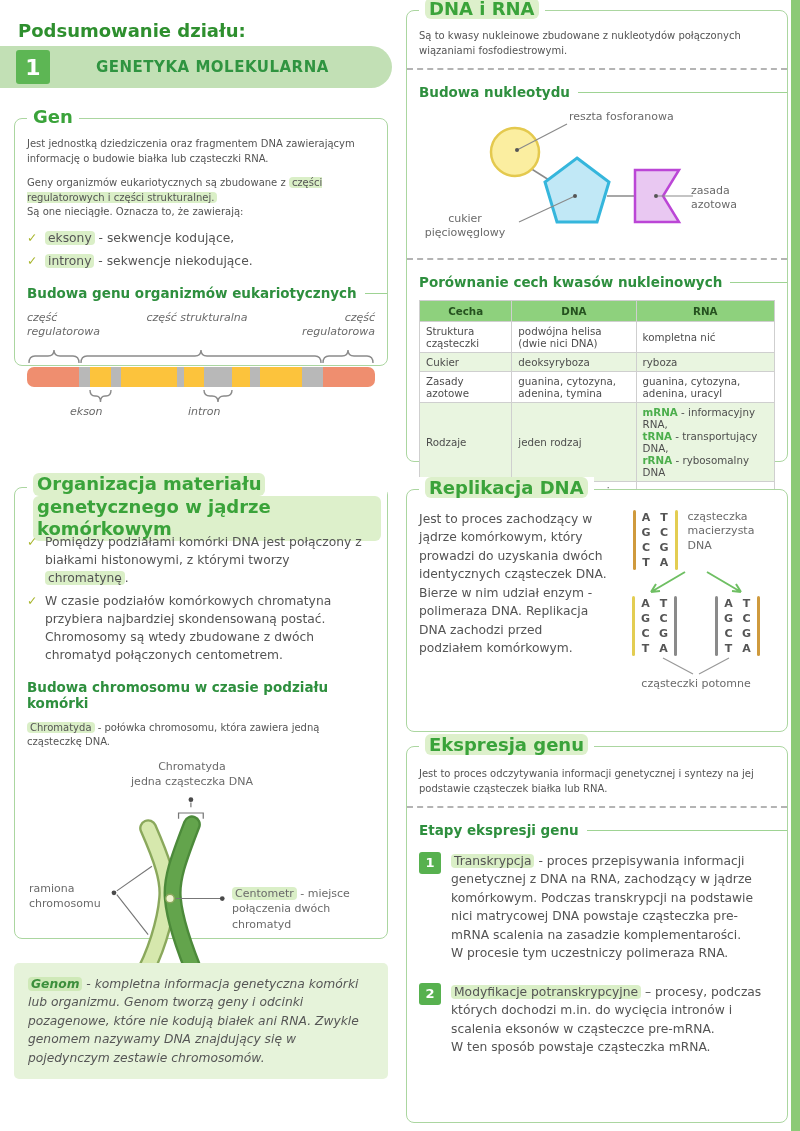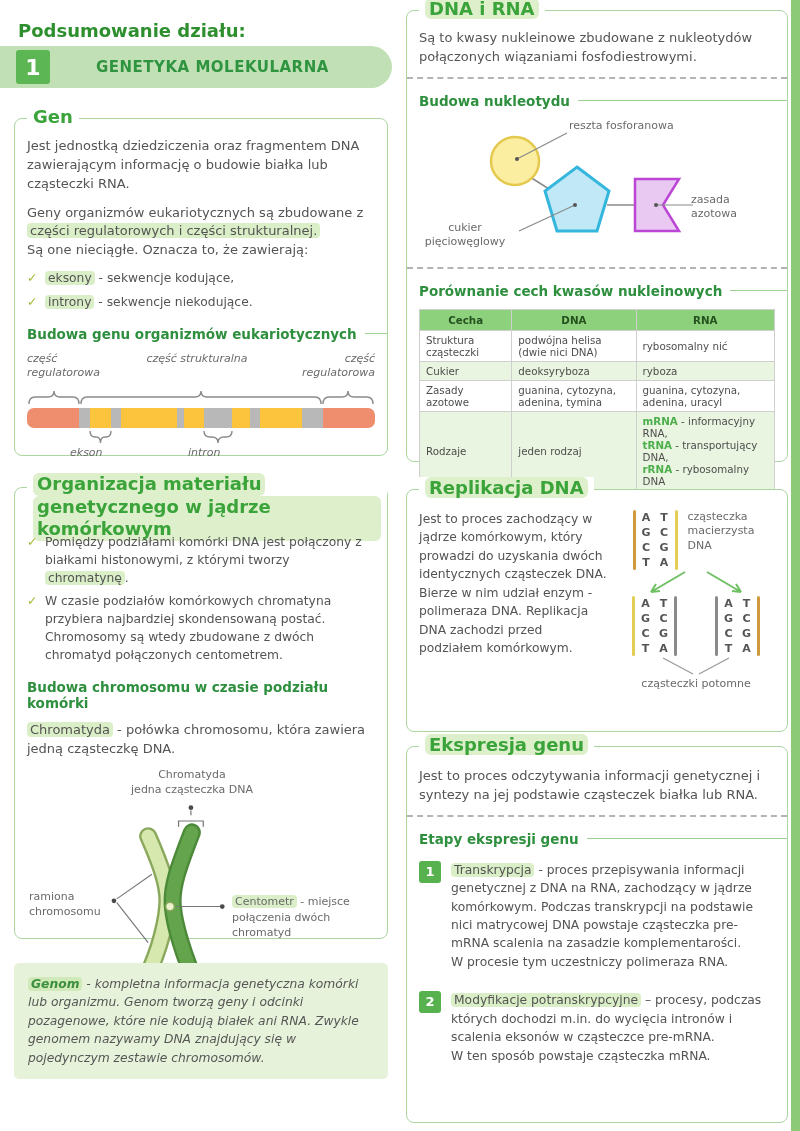--- a/index.html
+++ b/index.html
@@ -8,33 +8,33 @@
   .right-strip{position:absolute;right:0;top:0;width:9px;height:100%;background:#8cca77;}
   .kicker{position:absolute;left:18px;top:20px;font-size:18px;font-weight:bold;color:#2e8f2e;}
   .chapter-band{position:absolute;left:0;top:46px;width:392px;height:42px;background:#c2e0b5;
     border-radius:0 21px 21px 0;display:flex;align-items:center;gap:14px;padding-left:16px;box-sizing:border-box;}
   .chapter-num{width:34px;height:34px;background:#5db654;color:#fff;font-size:22px;font-weight:bold;
     display:flex;align-items:center;justify-content:center;border-radius:3px;}
   .chapter-title{font-size:15px;font-weight:bold;color:#2f9440;letter-spacing:.5px;margin-left:32px;}
 
   .panel{position:absolute;border:1.6px solid #abd6a0;border-radius:8px;background:#fff;
     box-sizing:border-box;padding:18px 12px 12px;}
-  #panel-gen{left:14px;top:118px;width:374px;height:338px;}
+  #panel-gen{left:14px;top:118px;width:374px;height:248px;}
   #panel-org{left:14px;top:487px;width:374px;height:452px;padding-top:46px;}
   #panel-dna{left:406px;top:10px;width:382px;height:452px;}
   #panel-rep{left:406px;top:489px;width:382px;height:243px;padding-top:20px;}
   #panel-eks{left:406px;top:746px;width:382px;height:377px;padding-top:20px;}
 
   .legend{position:absolute;top:-13px;left:12px;background:#fff;padding:0 6px;font-size:18px;
     font-weight:bold;color:#3aa33a;line-height:1.25;}
   .legend.two{top:-15px;display:flex;flex-direction:column;align-items:flex-start;}
   .hl{background:#daefc7;border-radius:4px;padding:0 3px;}
   .legend .hl{background:#ddf0cb;border-radius:6px;padding:0 4px;}
 
-  .bt{margin:0 0 10px;font-size:13px;line-height:1.45;color:#545454;}
+  .bt{margin:0 0 10px;font-size:10px;line-height:1.45;color:#545454;}
   .subhead{display:flex;align-items:center;gap:8px;margin:14px 0 10px;font-size:13.5px;
     font-weight:bold;color:#2e8f3e;}
   .subhead .rule{flex:1;border-top:1.6px solid #9ed393;margin-right:-12px;}
   .check-item{position:relative;padding-left:18px;font-size:12.3px;line-height:1.45;margin:0 0 6px;}
   .check{position:absolute;left:0;top:0;color:#a7b52b;font-weight:bold;}
   .dash{border:0;border-top:2px dashed #b4b4b4;margin:10px -12px;}
 
   
   .gene-diagram{position:relative;height:118px;margin-top:8px;font-style:italic;}
   .gd-label{position:absolute;top:0;font-size:11px;color:#6a6a6a;line-height:1.3;text-align:center;}
@@ -237,21 +237,21 @@
         <tr>
           <th style="width:26%">Cecha</th>
           <th style="width:35%">DNA</th>
           <th>RNA</th>
         </tr>
       </thead>
       <tbody>
         <tr>
           <td>Struktura cząsteczki</td>
           <td>podwójna helisa (dwie nici DNA)</td>
-          <td>rybosomalny nić</td>
+          <td>kompletna nić</td>
         </tr>
         <tr class="alt">
           <td>Cukier</td>
           <td>deoksyryboza</td>
           <td>ryboza</td>
         </tr>
         <tr>
           <td>Zasady azotowe</td>
           <td>guanina, cytozyna, adenina, tymina</td>
           <td>guanina, cytozyna, adenina, uracyl</td>

